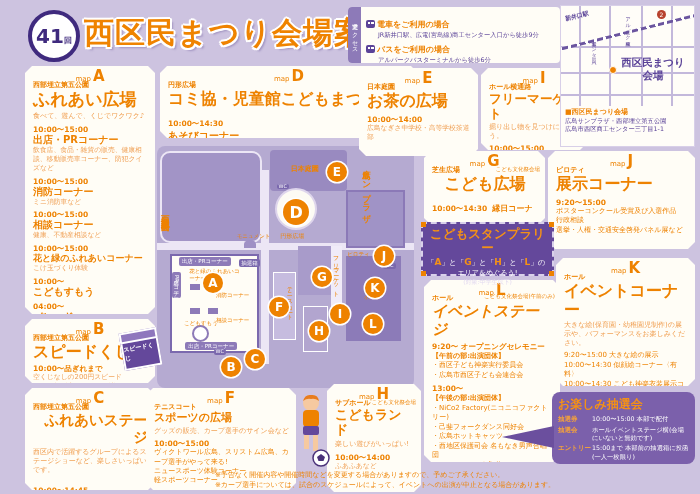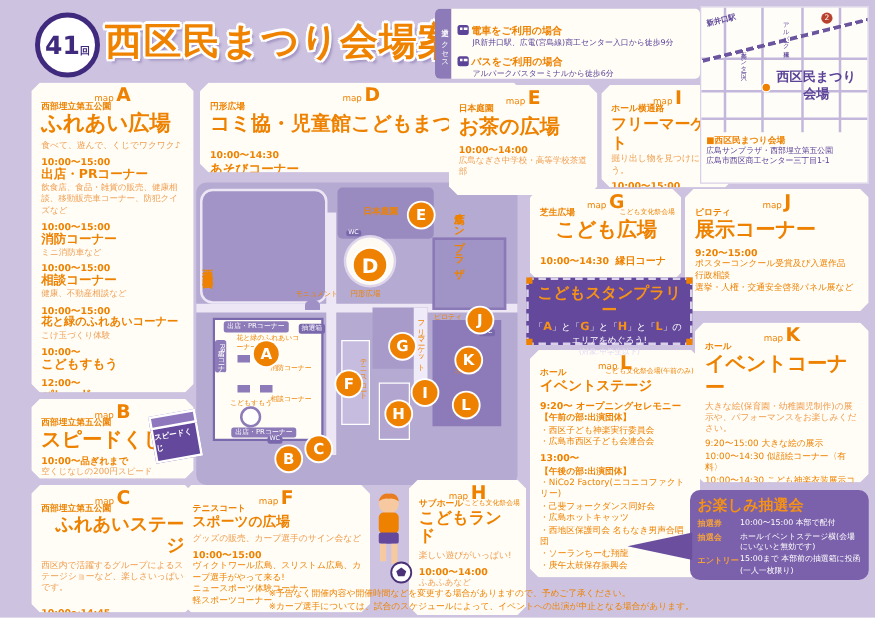--- a/index.html
+++ b/index.html
@@ -251,21 +251,21 @@
     <div class="iname">消防コーナー</div>
     <div class="note">ミニ消防車など</div>
     <div class="time">10:00〜15:00</div>
     <div class="iname">相談コーナー</div>
     <div class="note">健康、不動産相談など</div>
     <div class="time">10:00〜15:00</div>
     <div class="iname" style="font-size:9px;">花と緑のふれあいコーナー</div>
     <div class="note">こけ玉づくり体験</div>
     <div class="time">10:00〜</div>
     <div class="iname">こどもすもう</div>
-    <div class="time">12:00〜</div>
+    <div class="time">04:00〜</div>
     <div class="iname">パレード</div>
     <div class="note">庚午の太鼓とししまい〈アルパークからふれあいステージまで〉</div>
   </section>
 
   <section class="card" style="left:25px;top:319px;width:130px;height:64px;">
     <div class="maphead"><span class="mw">map</span><span class="ml">B</span></div>
     <div class="loc">西部埋立第五公園</div>
     <div class="title">スピードくじ</div>
     <div class="time" style="margin-top:0;">10:00〜品ぎれまで</div>
     <div class="note" style="padding-right:22px;">空くじなしの200円スピードくじ。何が当たるかはお楽しみ!</div>
@@ -327,21 +327,21 @@
     <div id="stamp-title">こどもスタンプラリー</div>
     <div id="stamp-line1"><span>「</span><span class="ltr">A</span><span>」と「</span><span class="ltr">G</span><span>」と「</span><span class="ltr">H</span><span>」と「</span><span class="ltr">L</span><span>」の</span></div>
     <div id="stamp-line2">エリアをめぐろう!</div>
     <div id="stamp-line3">(対象:中学生以下)</div>
   </div>
 
   <section class="card" style="left:424px;top:280px;width:136px;height:182px;padding-top:14px;">
     <div class="maphead"><span class="mw">map</span><span class="ml">L</span></div>
     <div class="badge-note" style="top:13px;">こども文化祭会場(午前のみ)</div>
     <div class="loc">ホール</div>
-    <div class="title" style="font-size:11px;">イベントステージ</div>
+    <div class="title" style="font-size:15px;font-style:italic;">イベントステージ</div>
     <div class="lline t">9:20〜 オープニングセレモニー</div>
     <div class="lline hdr">【午前の部:出演団体】</div>
     <div class="lline">・西区子ども神楽実行委員会</div>
     <div class="lline">・広島市西区子ども会連合会</div>
     <div class="lline t">13:00〜</div>
     <div class="lline hdr">【午後の部:出演団体】</div>
     <div class="lline">・NiCo2 Factory(ニコニコファクトリー)</div>
     <div class="lline">・己斐フォークダンス同好会</div>
     <div class="lline">・広島ホットキャッツ</div>
     <div class="lline">・西地区保護司会 名もなき男声合唱団</div>

